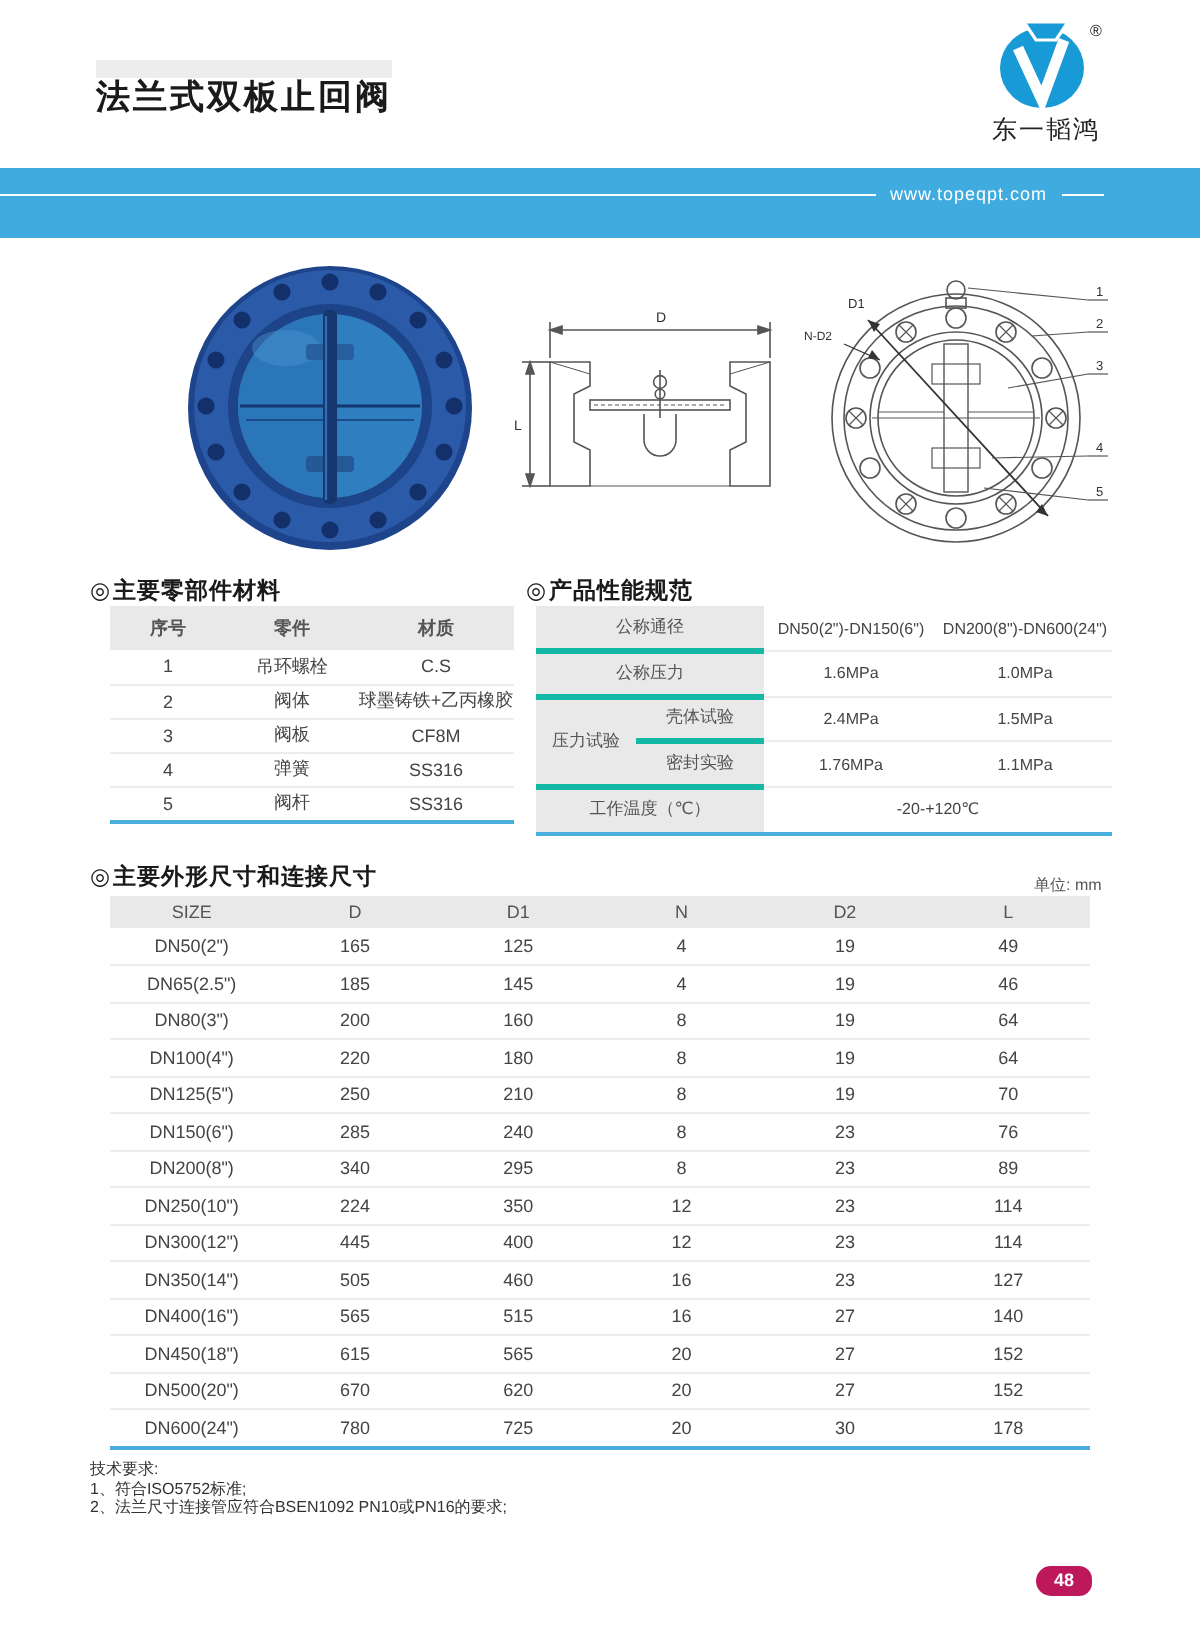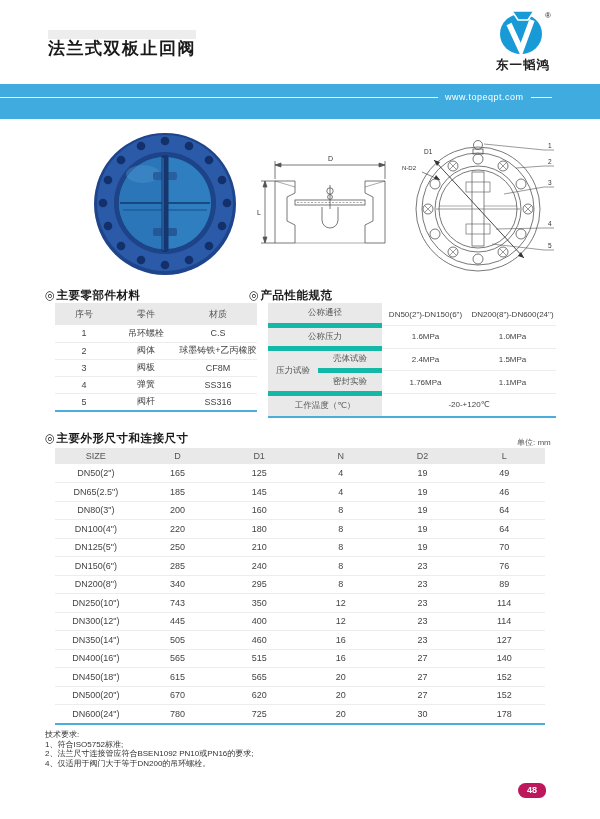--- a/index.html
+++ b/index.html
@@ -7,21 +7,21 @@
   body{
     width:600px;height:819px;position:relative;overflow:hidden;
     font-family:"Liberation Sans","DejaVu Sans",sans-serif;color:#222;
   }
   .abs{position:absolute;}
 
   
   .title-shadow{left:48px;top:30px;width:148px;height:9px;background:#ededed;}
   .page-title{left:48px;top:37px;font-size:17px;font-weight:bold;letter-spacing:1.5px;color:#1a1a1a;}
   .logo-wrap{left:487px;top:8px;width:72px;height:70px;text-align:center;}
-  .brand-name{position:absolute;left:0;top:49px;width:72px;font-size:12.5px;font-weight:bold;color:#222;letter-spacing:1px;}
+  .brand-name{position:absolute;left:0;top:49px;width:72px;font-size:12.5px;font-weight:normal;color:#222;letter-spacing:1px;}
 
   
   .band{left:0;top:84px;width:600px;height:35px;background:#3FABDE;}
   .band-line{position:absolute;left:0;top:13px;width:552px;height:1px;background:#fff;}
   .website{position:absolute;left:438px;top:8px;background:#3FABDE;padding:0 7px;
            color:#fff;font-size:9px;letter-spacing:.5px;line-height:11px;}
 
   
   .photo-svg{left:85px;top:130px;}
   .section-svg{left:255px;top:143px;}
@@ -33,32 +33,32 @@
   .unit-label{left:517px;top:437px;font-size:8px;color:#555;}
 
   
   table{border-collapse:collapse;table-layout:fixed;}
   .blue-underline{border-bottom:2px solid #4AAEDC;}
   td,th{overflow:hidden;white-space:nowrap;}
 
   
   .materials-wrap{left:55px;top:303px;width:202px;}
   .materials-wrap table{width:202px;font-size:9px;color:#444;text-align:center;}
-  .materials-wrap th{background:#e9e9e9;height:22px;font-weight:normal;color:#555;}
+  .materials-wrap th{background:#e9e9e9;height:22px;font-weight:bold;color:#555;}
   .materials-wrap td{height:17px;border-bottom:1px solid #ededed;}
   .materials-wrap tr:last-child td{border-bottom:none;}
   .materials-wrap col:nth-child(1){width:58px;}
   .materials-wrap col:nth-child(2){width:66px;}
   .materials-wrap col:nth-child(3){width:78px;}
 
   
   .perf-wrap{left:268px;top:303px;width:288px;}
   .perf-wrap table{width:288px;font-size:8.5px;color:#444;text-align:center;}
   .perf-wrap td{height:22.6px;}
-  .perf-wrap .lbl{background:#e9e9e9;border-bottom:5px solid #14b8a6;color:#555;}
+  .perf-wrap .lbl{background:#e9e9e9;border-bottom:3px solid #14b8a6;color:#555;}
   .perf-wrap .val{border-bottom:1px solid #ededed;font-size:8px;}
   .perf-wrap tr:last-child td{border-bottom:none;}
   .perf-wrap col.c1{width:50px;} .perf-wrap col.c2{width:64px;}
   .perf-wrap col.c3{width:87px;} .perf-wrap col.c4{width:87px;}
 
   
   .dims-wrap{left:55px;top:448px;width:490px;}
   .dims-wrap table{width:490px;font-size:9px;color:#444;text-align:center;}
   .dims-wrap th{background:#e9e9e9;height:16px;font-weight:normal;color:#555;}
   .dims-wrap td{height:18.5px;border-bottom:1px solid #ededed;}
@@ -255,21 +255,21 @@
         </tr>
         <tr>
           <td>5</td>
           <td>阀杆</td>
           <td>SS316</td>
         </tr>
       </tbody>
   </table>
 </div>
 
-<div class="abs sec-title" style="left:249px;top:288px;">
+<div class="abs sec-title" style="left:263px;top:288px;">
   <span class="sec-bullet">◎</span><span>产品性能规范</span>
 </div>
 <div class="abs perf-wrap blue-underline">
   <table>
     <colgroup>
         <col class="c1">
         <col class="c2">
         <col class="c3">
         <col class="c4">
       </colgroup>
@@ -371,21 +371,21 @@
         <tr>
           <td>DN200(8")</td>
           <td>340</td>
           <td>295</td>
           <td>8</td>
           <td>23</td>
           <td>89</td>
         </tr>
         <tr>
           <td>DN250(10")</td>
-          <td>743</td>
+          <td>224</td>
           <td>350</td>
           <td>12</td>
           <td>23</td>
           <td>114</td>
         </tr>
         <tr>
           <td>DN300(12")</td>
           <td>445</td>
           <td>400</td>
           <td>12</td>
@@ -433,16 +433,15 @@
           <td>178</td>
         </tr>
       </tbody>
   </table>
 </div>
 
 <div class="abs notes">
   <div>技术要求:</div>
   <div>1、符合ISO5752标准;</div>
   <div>2、法兰尺寸连接管应符合BSEN1092 PN10或PN16的要求;</div>
-  <div>4、仅适用于阀门大于等于DN200的吊环螺栓。</div>
 </div>
 
 <div class="abs badge">48</div>
 
 </body></html>

